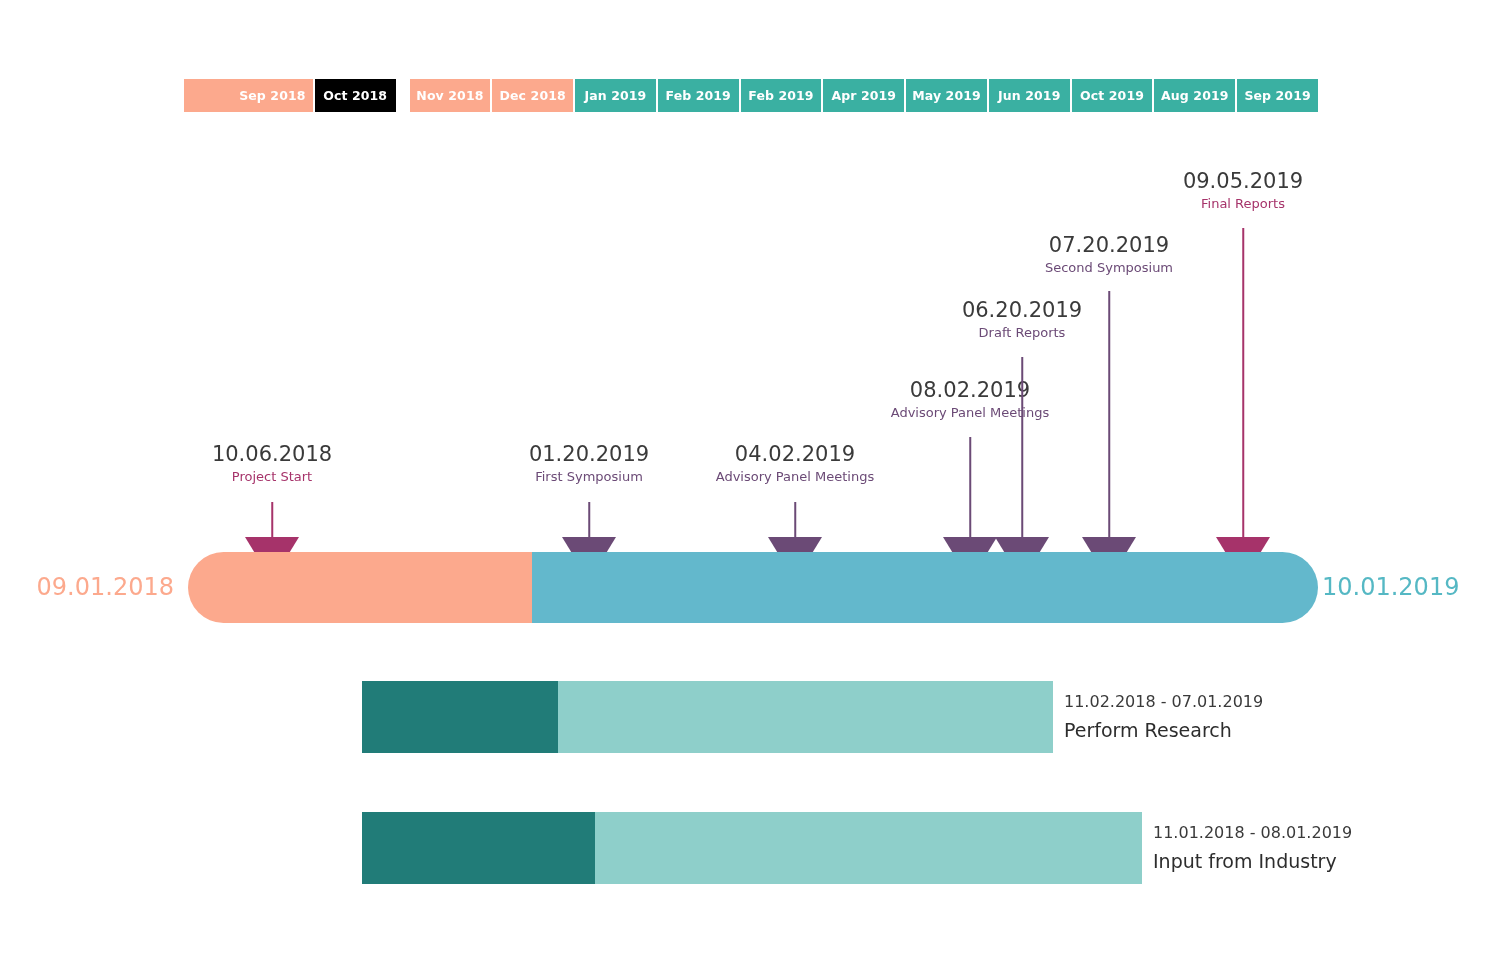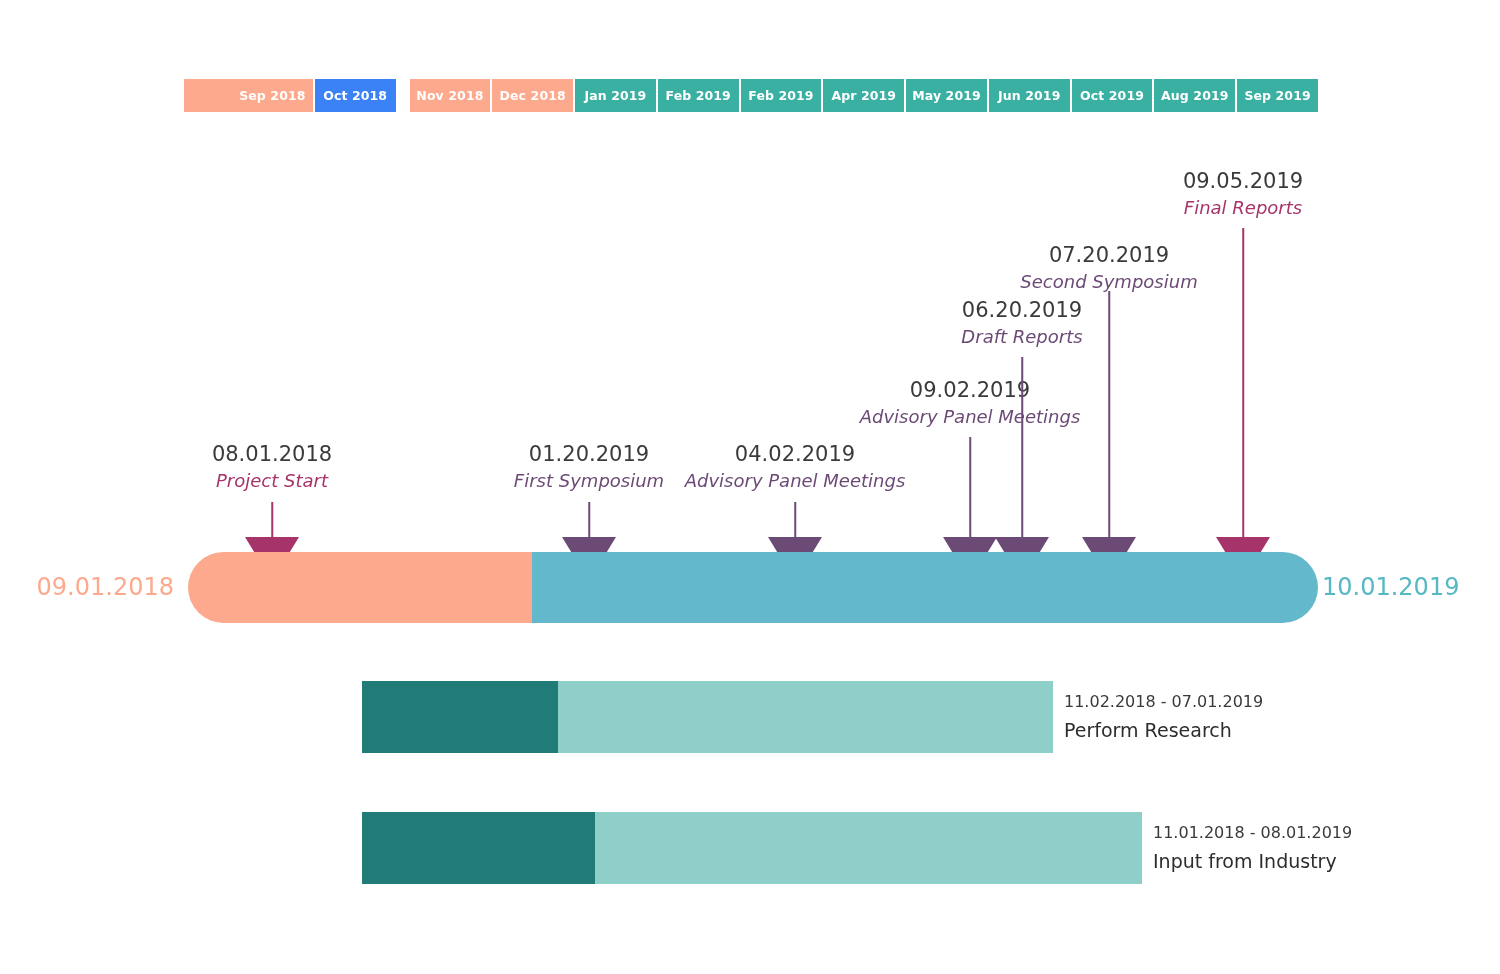--- a/index.html
+++ b/index.html
@@ -45,24 +45,23 @@
     white-space: nowrap;
     transform: translateX(-50%);
   }
   .milestone-date {
     font-size: 21px;
     color: #3a3a3a;
     line-height: 1.35;
     font-weight: normal;
   }
   .milestone-name {
-    font-size: 18px;
+    font-size: 13px;
     line-height: 1.45;
     font-weight: normal;
-    font-style: italic;
   }
 
   
   .milestone-stem {
     position: absolute;
     width: 1.5px;
     transform: translateX(-50%);
   }
 
   
@@ -136,66 +135,66 @@
     font-size: 19px;
     color: #2d2d2d;
     line-height: 1.55;
   }
 </style>
 </head>
 <body>
 
 <div id="month-header">
     <div class="month-cell" style="background: rgb(252, 169, 141); padding-left: 48px;">Sep 2018</div>
-    <div class="month-cell" style="background: #3b82f6;">Oct 2018</div>
+    <div class="month-cell" style="background: #000000;">Oct 2018</div>
     <div class="month-cell" style="background: rgb(252, 169, 141); margin-left: 12px;">Nov 2018</div>
     <div class="month-cell" style="background: rgb(252, 169, 141);">Dec 2018</div>
     <div class="month-cell" style="background: rgb(58, 176, 162);">Jan 2019</div>
     <div class="month-cell" style="background: rgb(58, 176, 162);">Feb 2019</div>
     <div class="month-cell" style="background: rgb(58, 176, 162);">Feb 2019</div>
     <div class="month-cell" style="background: rgb(58, 176, 162);">Apr 2019</div>
     <div class="month-cell" style="background: rgb(58, 176, 162);">May 2019</div>
     <div class="month-cell" style="background: rgb(58, 176, 162);">Jun 2019</div>
     <div class="month-cell" style="background: rgb(58, 176, 162);">Oct 2019</div>
     <div class="month-cell" style="background: rgb(58, 176, 162);">Aug 2019</div>
     <div class="month-cell" style="background: rgb(58, 176, 162);">Sep 2019</div>
   </div>
 
 <div id="milestone-layer">
     <div class="milestone-label" style="left: 272px; top: 440px;">
-      <div class="milestone-date">08.01.2018</div>
+      <div class="milestone-date">10.06.2018</div>
       <div class="milestone-name" style="color: rgb(166, 51, 106);">Project Start</div>
     </div>
     <div class="milestone-stem" style="left: 272px; top: 502px; height: 40px; background: rgb(166, 51, 106);"></div>
     <div class="milestone-marker" style="left: 272px; top: 537px; border-top: 44px solid rgb(166, 51, 106);"></div>
     <div class="milestone-label" style="left: 589px; top: 440px;">
       <div class="milestone-date">01.20.2019</div>
       <div class="milestone-name" style="color: rgb(107, 74, 118);">First Symposium</div>
     </div>
     <div class="milestone-stem" style="left: 589px; top: 502px; height: 40px; background: rgb(107, 74, 118);"></div>
     <div class="milestone-marker" style="left: 589px; top: 537px; border-top: 44px solid rgb(107, 74, 118);"></div>
     <div class="milestone-label" style="left: 795px; top: 440px;">
       <div class="milestone-date">04.02.2019</div>
       <div class="milestone-name" style="color: rgb(107, 74, 118);">Advisory Panel Meetings</div>
     </div>
     <div class="milestone-stem" style="left: 795px; top: 502px; height: 40px; background: rgb(107, 74, 118);"></div>
     <div class="milestone-marker" style="left: 795px; top: 537px; border-top: 44px solid rgb(107, 74, 118);"></div>
     <div class="milestone-label" style="left: 970px; top: 376px;">
-      <div class="milestone-date">09.02.2019</div>
+      <div class="milestone-date">08.02.2019</div>
       <div class="milestone-name" style="color: rgb(107, 74, 118);">Advisory Panel Meetings</div>
     </div>
     <div class="milestone-stem" style="left: 970px; top: 437px; height: 105px; background: rgb(107, 74, 118);"></div>
     <div class="milestone-marker" style="left: 970px; top: 537px; border-top: 44px solid rgb(107, 74, 118);"></div>
     <div class="milestone-label" style="left: 1022px; top: 296px;">
       <div class="milestone-date">06.20.2019</div>
       <div class="milestone-name" style="color: rgb(107, 74, 118);">Draft Reports</div>
     </div>
     <div class="milestone-stem" style="left: 1022px; top: 357px; height: 185px; background: rgb(107, 74, 118);"></div>
     <div class="milestone-marker" style="left: 1022px; top: 537px; border-top: 44px solid rgb(107, 74, 118);"></div>
-    <div class="milestone-label" style="left: 1109px; top: 241px;">
+    <div class="milestone-label" style="left: 1109px; top: 231px;">
       <div class="milestone-date">07.20.2019</div>
       <div class="milestone-name" style="color: rgb(107, 74, 118);">Second Symposium</div>
     </div>
     <div class="milestone-stem" style="left: 1109px; top: 291px; height: 251px; background: rgb(107, 74, 118);"></div>
     <div class="milestone-marker" style="left: 1109px; top: 537px; border-top: 44px solid rgb(107, 74, 118);"></div>
     <div class="milestone-label" style="left: 1243px; top: 167px;">
       <div class="milestone-date">09.05.2019</div>
       <div class="milestone-name" style="color: rgb(166, 51, 106);">Final Reports</div>
     </div>
     <div class="milestone-stem" style="left: 1243px; top: 228px; height: 314px; background: rgb(166, 51, 106);"></div>

